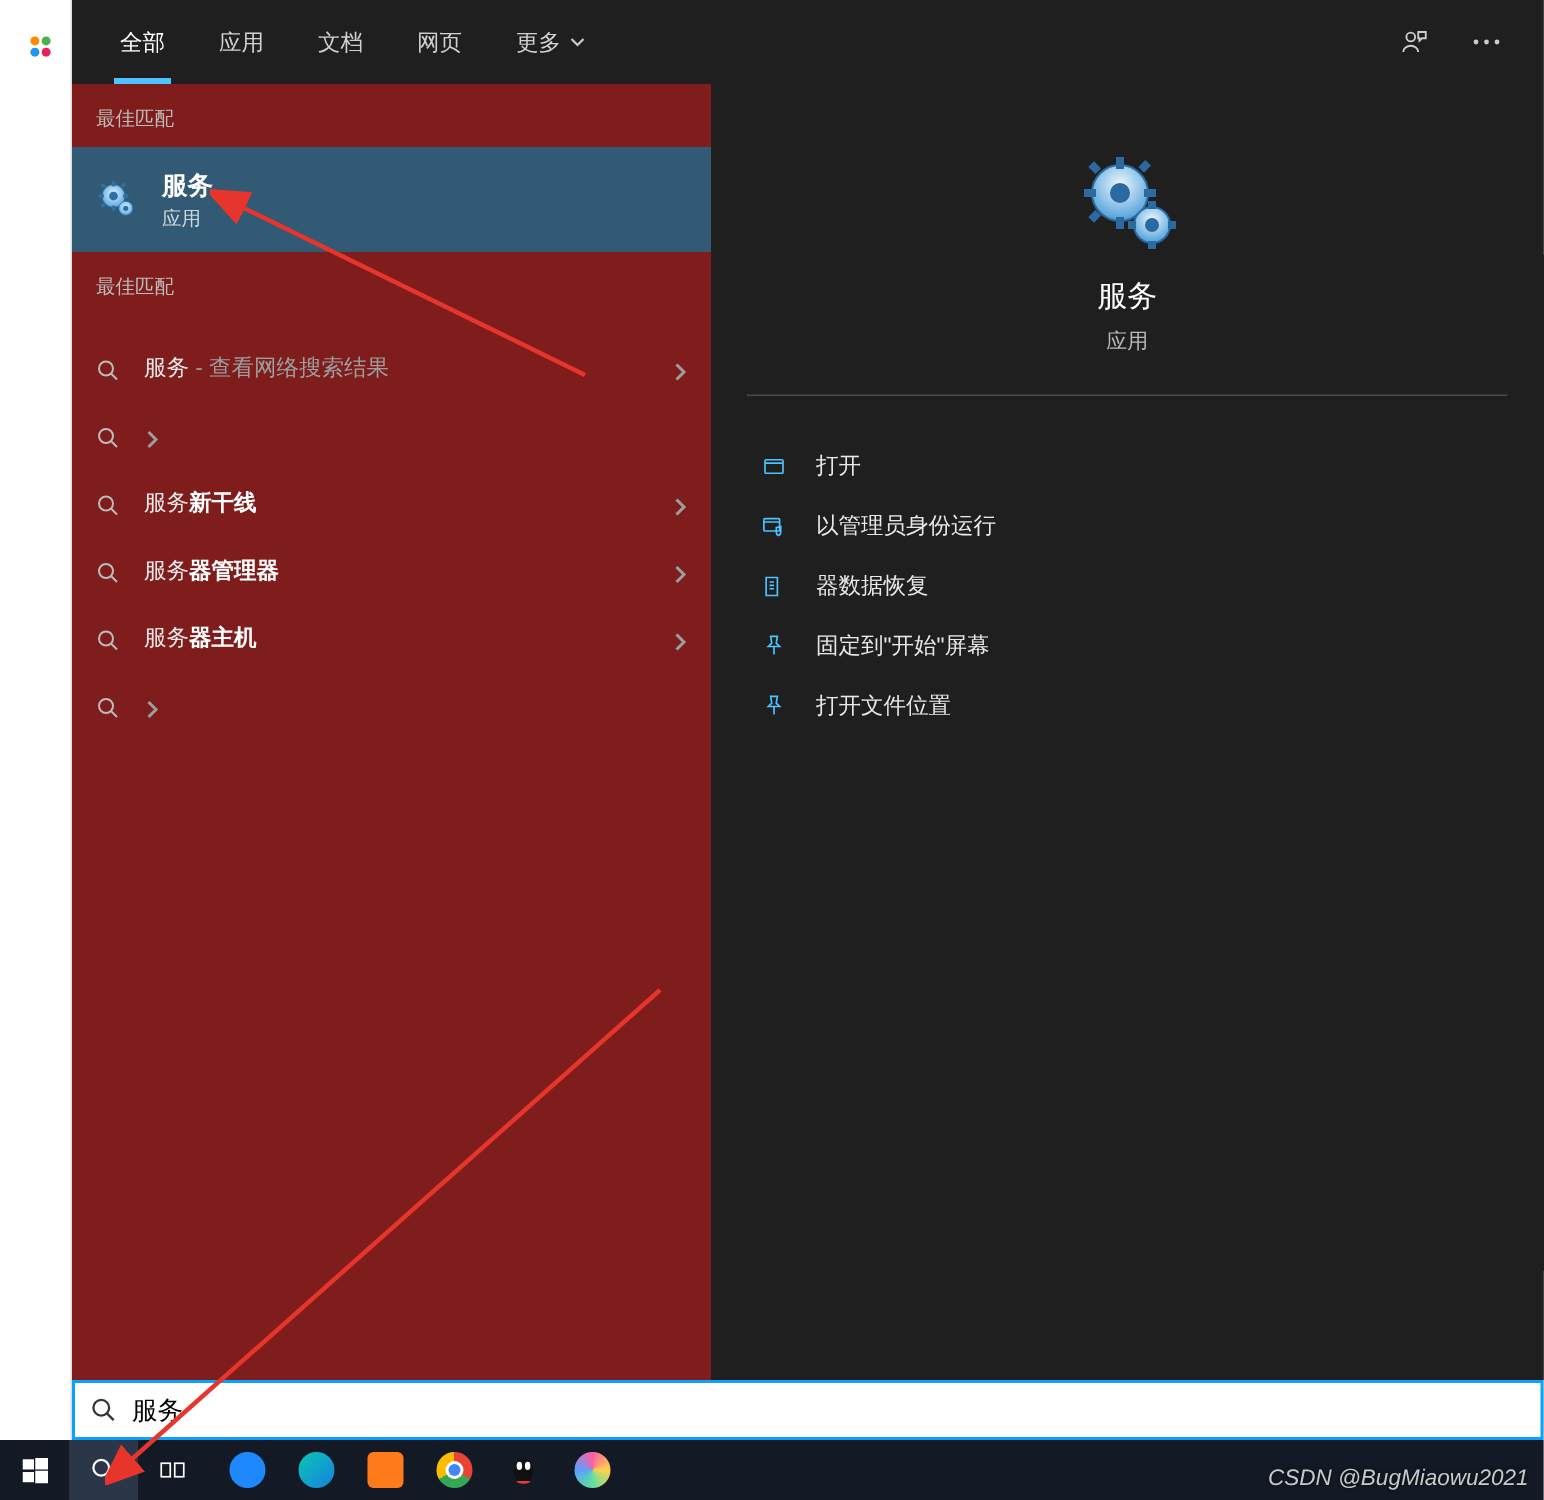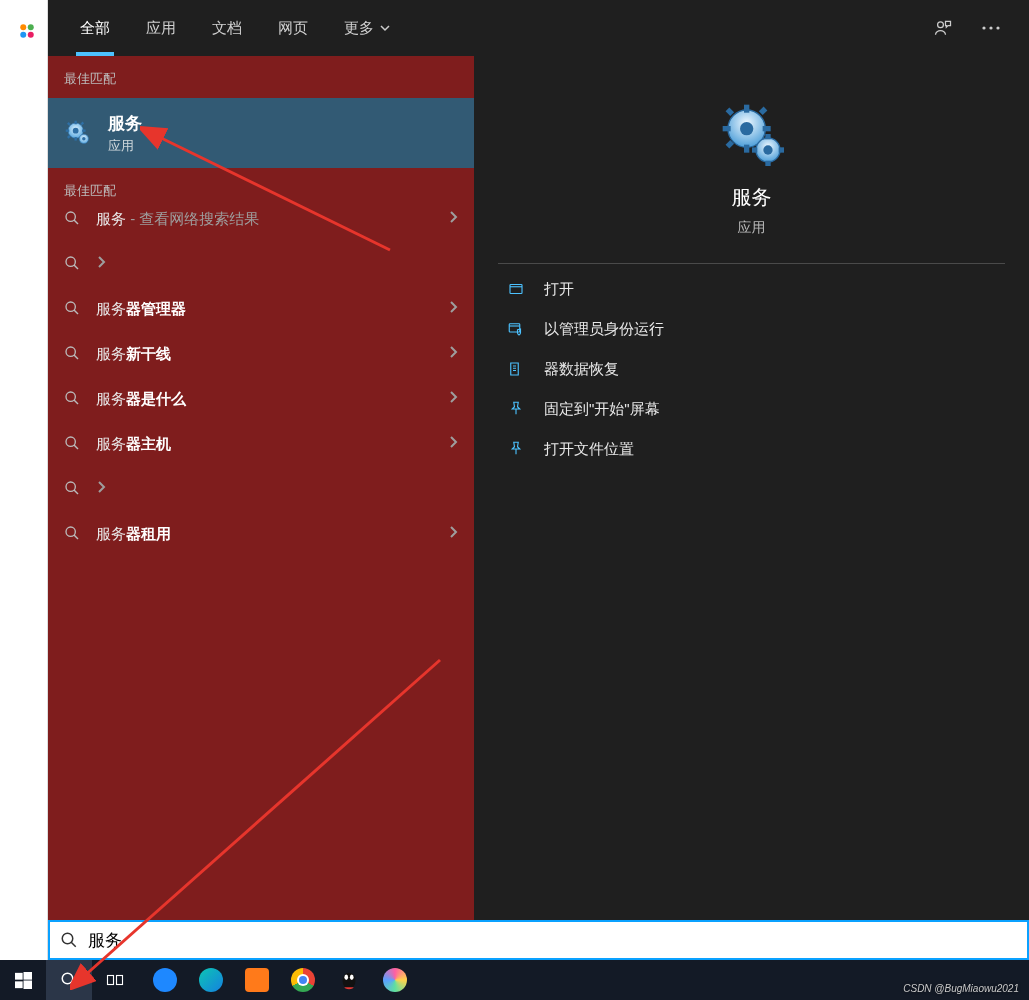--- a/index.html
+++ b/index.html
@@ -14,42 +14,42 @@
 .tab-more svg { margin-left:6px; }
 .tab-spacer { flex:1; }
 .tab-icon-btn { width:48px; height:56px; display:flex; align-items:center; justify-content:center; color:#d0d0d0; cursor:pointer; }
 .panel-body { flex:1; display:flex; }
 .left-col { width:426px; background:#7f1d1d; display:flex; flex-direction:column; }
 .section-header { color:#bdbdbd; font-size:13px; padding:14px 16px 10px 16px; }
 .best-match { background:#325a74; height:70px; display:flex; align-items:center; padding:0 16px; gap:16px; cursor:pointer; }
 .best-match .title { font-size:17px; font-weight:600; color:#fff; }
 .best-match .subtitle { font-size:13px; color:#cfd8dc; margin-top:2px; }
 .gear-icon-sm { width:28px; height:28px; display:flex; align-items:center; justify-content:center; }
-.result-row { height:45px; display:flex; align-items:flex-start; padding:0 16px; gap:16px; color:#e8e8e8; cursor:pointer; }
+.result-row { height:45px; display:flex; align-items:flex-end; padding:0 16px; gap:16px; color:#e8e8e8; cursor:pointer; }
 .result-text { font-size:15px; flex:1; white-space:nowrap; }
 .result-text .dim { color:#9e9e9e; }
 .result-text .bold { font-weight:600; color:#fff; }
 .chevron { color:#9e9e9e; }
 .right-col { flex:1; background:#1f1f1f; padding:28px 24px 0 24px; display:flex; flex-direction:column; align-items:stretch; }
 .preview-icon { display:flex; justify-content:center; margin-top:18px; margin-bottom:18px; }
 .preview-title { text-align:center; font-size:20px; font-weight:500; color:#fff; }
 .preview-sub { text-align:center; font-size:14px; color:#b9b9b9; margin-top:8px; margin-bottom:26px; }
 .preview-divider { height:1px; background:#4a4a4a; margin-bottom:16px; }
-.action-row { height:40px; display:flex; align-items:flex-start; gap:16px; padding:0 6px; color:#e8e8e8; font-size:15px; cursor:pointer; }
+.action-row { height:40px; display:flex; align-items:flex-end; gap:16px; padding:0 6px; color:#e8e8e8; font-size:15px; cursor:pointer; }
 .action-icon { width:24px; display:flex; justify-content:center; color:#4cc2ff; }
 .search-box { position:absolute; left:48px; top:920px; width:981px; height:40px; background:#fff; border:2px solid #0aa1ff; display:flex; align-items:center; padding:0 10px; gap:10px; }
 .search-box input { border:none; outline:none; font-size:17px; flex:1; font-family:inherit; }
 .taskbar { position:absolute; left:0; top:960px; width:1029px; height:40px; background:#131a26; display:flex; align-items:center; }
 .task-btn { width:46px; height:40px; display:flex; align-items:center; justify-content:center; color:#fff; cursor:pointer; }
 .task-btn.active { background:#2b3648; }
 .task-icons-group { display:flex; margin-left:4px; gap:0; }
 .task-app { width:46px; height:40px; display:flex; align-items:center; justify-content:center; cursor:pointer; }
 .task-app .circ { width:24px; height:24px; border-radius:50%; }
 .arrow1 { position:absolute; pointer-events:none; }
-.watermark { position:absolute; right:10px; bottom:6px; color:#c9c9c9; font-size:10px; font-style:italic; text-shadow:0 0 3px rgba(0,0,0,0.6); }
+.watermark { position:absolute; right:10px; bottom:6px; color:#c9c9c9; font-size:15px; font-style:italic; text-shadow:0 0 3px rgba(0,0,0,0.6); }
 </style>
 </head>
 <body>
 
 <div class="bg-strip"></div>
 <div class="bg-logo">
   <svg viewBox="0 0 24 24" width="18" height="18">
       <circle cx="7" cy="7" r="4" fill="#ff8a00"></circle>
       <circle cx="17" cy="7" r="4" fill="#4caf50"></circle>
       <circle cx="7" cy="17" r="4" fill="#2196f3"></circle>
@@ -138,70 +138,50 @@
             </svg>
     <svg class="chevron" width="10" height="14" viewBox="0 0 10 14">
               <path d="M3 2l5 5-5 5" stroke="#9e9e9e" stroke-width="2" fill="none"></path>
             </svg>
           </div>
           <div class="result-row">
     <svg width="16" height="16" viewBox="0 0 24 24" fill="none" stroke="#bbb" stroke-width="2">
               <circle cx="10" cy="10" r="7"></circle>
               <path d="M21 21l-6-6"></path>
             </svg>
+    <span class="result-text"><span>服务</span><span class="bold">新干线</span><span class="dim"></span></span>
+    <svg class="chevron" width="10" height="14" viewBox="0 0 10 14">
+              <path d="M3 2l5 5-5 5" stroke="#9e9e9e" stroke-width="2" fill="none"></path>
+            </svg>
+          </div>
+          <div class="result-row">
+    <svg width="16" height="16" viewBox="0 0 24 24" fill="none" stroke="#bbb" stroke-width="2">
+              <circle cx="10" cy="10" r="7"></circle>
+              <path d="M21 21l-6-6"></path>
+            </svg>
     <span class="result-text"><span>服务</span><span class="bold">器管理器</span><span class="dim"></span></span>
     <svg class="chevron" width="10" height="14" viewBox="0 0 10 14">
               <path d="M3 2l5 5-5 5" stroke="#9e9e9e" stroke-width="2" fill="none"></path>
             </svg>
           </div>
           <div class="result-row">
     <svg width="16" height="16" viewBox="0 0 24 24" fill="none" stroke="#bbb" stroke-width="2">
               <circle cx="10" cy="10" r="7"></circle>
               <path d="M21 21l-6-6"></path>
             </svg>
-    <span class="result-text"><span>服务</span><span class="bold">新干线</span><span class="dim"></span></span>
-    <svg class="chevron" width="10" height="14" viewBox="0 0 10 14">
-              <path d="M3 2l5 5-5 5" stroke="#9e9e9e" stroke-width="2" fill="none"></path>
-            </svg>
-          </div>
-          <div class="result-row">
-    <svg width="16" height="16" viewBox="0 0 24 24" fill="none" stroke="#bbb" stroke-width="2">
-              <circle cx="10" cy="10" r="7"></circle>
-              <path d="M21 21l-6-6"></path>
-            </svg>
-    <span class="result-text"><span>服务</span><span class="bold">器是什么</span><span class="dim"></span></span>
-    <svg class="chevron" width="10" height="14" viewBox="0 0 10 14">
-              <path d="M3 2l5 5-5 5" stroke="#9e9e9e" stroke-width="2" fill="none"></path>
-            </svg>
-          </div>
-          <div class="result-row">
-    <svg width="16" height="16" viewBox="0 0 24 24" fill="none" stroke="#bbb" stroke-width="2">
-              <circle cx="10" cy="10" r="7"></circle>
-              <path d="M21 21l-6-6"></path>
-            </svg>
     <span class="result-text"><span>服务</span><span class="bold">器主机</span><span class="dim"></span></span>
     <svg class="chevron" width="10" height="14" viewBox="0 0 10 14">
               <path d="M3 2l5 5-5 5" stroke="#9e9e9e" stroke-width="2" fill="none"></path>
             </svg>
           </div>
           <div class="result-row">
     <svg width="16" height="16" viewBox="0 0 24 24" fill="none" stroke="#bbb" stroke-width="2">
               <circle cx="10" cy="10" r="7"></circle>
               <path d="M21 21l-6-6"></path>
             </svg>
-    <svg class="chevron" width="10" height="14" viewBox="0 0 10 14">
-              <path d="M3 2l5 5-5 5" stroke="#9e9e9e" stroke-width="2" fill="none"></path>
-            </svg>
-          </div>
-          <div class="result-row">
-    <svg width="16" height="16" viewBox="0 0 24 24" fill="none" stroke="#bbb" stroke-width="2">
-              <circle cx="10" cy="10" r="7"></circle>
-              <path d="M21 21l-6-6"></path>
-            </svg>
-    <span class="result-text"><span>服务</span><span class="bold">器租用</span><span class="dim"></span></span>
     <svg class="chevron" width="10" height="14" viewBox="0 0 10 14">
               <path d="M3 2l5 5-5 5" stroke="#9e9e9e" stroke-width="2" fill="none"></path>
             </svg>
           </div>
         </div>
     </div>
 
     <div class="right-col">
       <div class="preview-icon">
         <svg width="64" height="64" viewBox="0 0 48 48">

